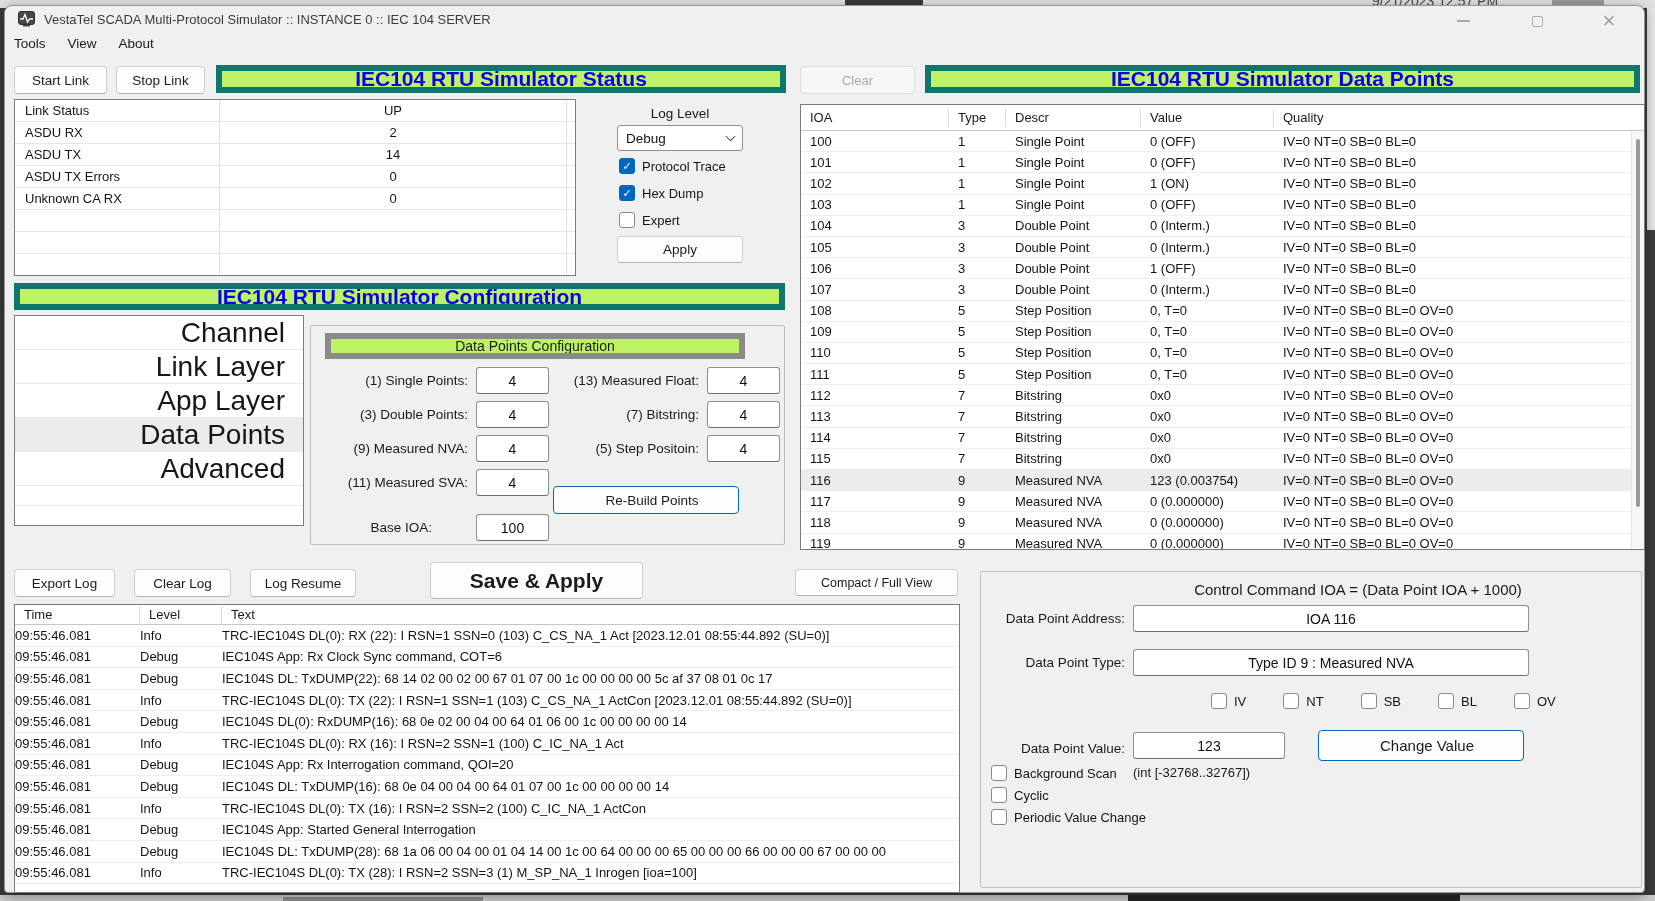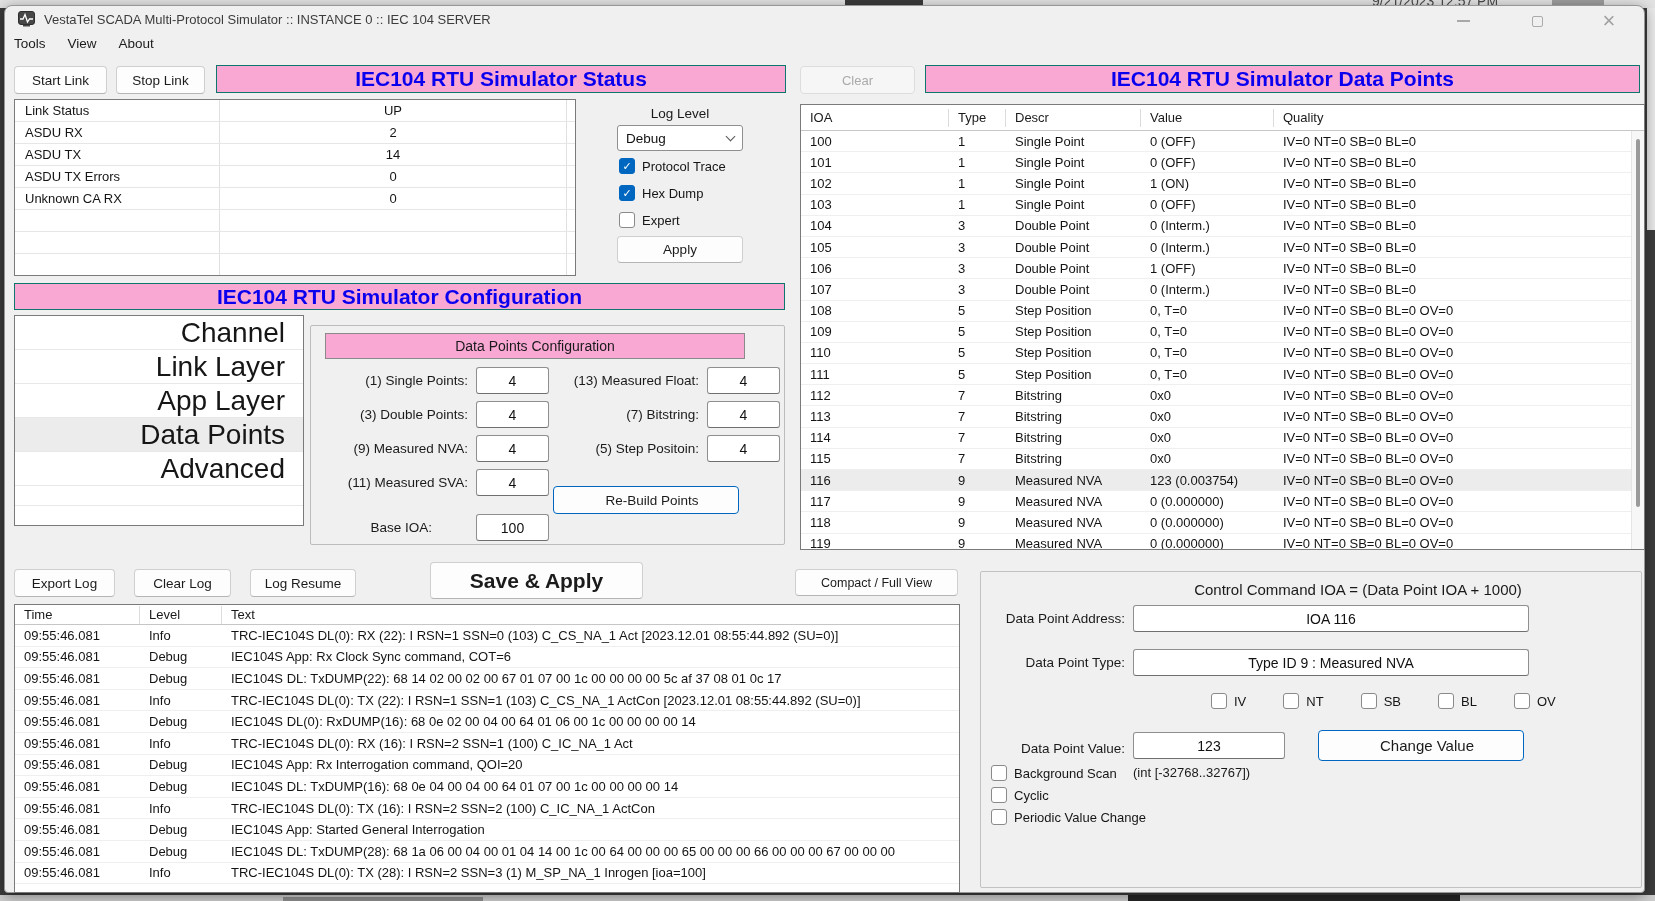--- a/index.html
+++ b/index.html
@@ -30,21 +30,21 @@
 .wc-close{color:#a0a0a0;font-size:22px;line-height:22px;}
 .menubar{position:absolute;left:14px;top:36px;display:flex;gap:22px;}
 .menuitem{font-size:13.5px;color:#1c1c1c;}
 
 
 .btn{position:absolute;display:flex;align-items:center;justify-content:center;background:#fdfdfd;
  border:1px solid #cfcfcf;border-bottom-color:#b5b5b5;border-radius:4px;font-size:13.5px;color:#1b1b1b;cursor:default;}
 .btn.accent{border:1.5px solid var(--accent);padding-left:12px;}
 .btn.disabled{color:#aaa;border-color:#ddd;background:#f6f6f6;}
 .btn.big{font-size:21px;font-weight:bold;}
-.titlebox{position:absolute;background:#f9a8d4;border:1px solid #0f766e;display:flex;align-items:center;justify-content:center;
+.titlebox{position:absolute;background:#bef264;border:6px solid #0f766e;display:flex;align-items:center;justify-content:center;
  font-weight:bold;font-size:21px;color:var(--title-blue);white-space:nowrap;overflow:hidden;}
 .panel{position:absolute;background:#fff;border:1px solid #7a7a7a;overflow:hidden;}
 .lbl{position:absolute;font-size:13.5px;color:#1a1a1a;white-space:nowrap;}
 .fbox{background:#fff;border:1px solid #8f8f8f;border-bottom-color:#6f6f6f;border-radius:3px;
  display:flex;align-items:center;justify-content:center;font-size:14px;color:#111;}
 .select{position:absolute;background:#fff;border:1px solid #8f8f8f;border-radius:3px;display:flex;align-items:center;
  font-size:13.5px;color:#111;padding:0 8px;justify-content:space-between;}
 .chev{width:7px;height:7px;border-right:1.5px solid #555;border-bottom:1.5px solid #555;transform:rotate(45deg);margin-top:-4px;}
 .cb{display:flex;align-items:center;gap:7px;font-size:13px;color:#151515;white-space:nowrap;}
 .cb .box{width:16px;height:16px;border:1px solid #8a8a8a;border-radius:3px;background:#fff;flex:0 0 16px;
@@ -81,21 +81,21 @@
 .dc{font-size:13px;color:#141414;padding-left:9px;white-space:nowrap;overflow:hidden;}
 .dpscroll{position:absolute;right:0;top:26px;bottom:0;width:13px;background:#f7f7f7;border-left:1px solid #e5e5e5;}
 .dpthumb{position:absolute;left:4px;top:8px;width:4px;height:368px;background:#9a9a9a;border-radius:2px;}
 
 
 .loghead,.logrow{display:grid;grid-template-columns:125px 82px 1fr;}
 .loghead{height:20px;border-bottom:1px solid #c6c6c6;align-items:center;}
 .loghead span{font-size:13px;color:#1a1a1a;padding-left:9px;border-right:1px solid #dcdcdc;height:18px;line-height:18px;}
 .loghead span:last-child{border-right:none;}
 .logrow{height:21.6px;align-items:center;border-bottom:1px solid #efefef;}
-.lc{font-size:13px;color:#141414;padding-left:9px;white-space:nowrap;overflow:hidden;}
+.lc{font-size:13px;color:#141414;white-space:nowrap;overflow:hidden;}
 
 
 .ctrlbox{position:absolute;left:980px;top:571px;width:662px;height:317px;border:1px solid #c2c2c2;border-radius:2px;}
 .ctrl-title{position:absolute;left:1032px;top:581px;width:652px;text-align:center;font-size:15px;color:#1a1a1a;}
 .rlabel{position:absolute;text-align:right;font-size:13.5px;color:#1a1a1a;white-space:nowrap;}
 .hint{position:absolute;font-size:13px;color:#1a1a1a;white-space:nowrap;}
 .flags{position:absolute;left:1211px;top:693px;display:flex;gap:37px;}
 .opts{position:absolute;left:991px;top:765px;display:flex;flex-direction:column;gap:6px;}
 </style>
 </head>

